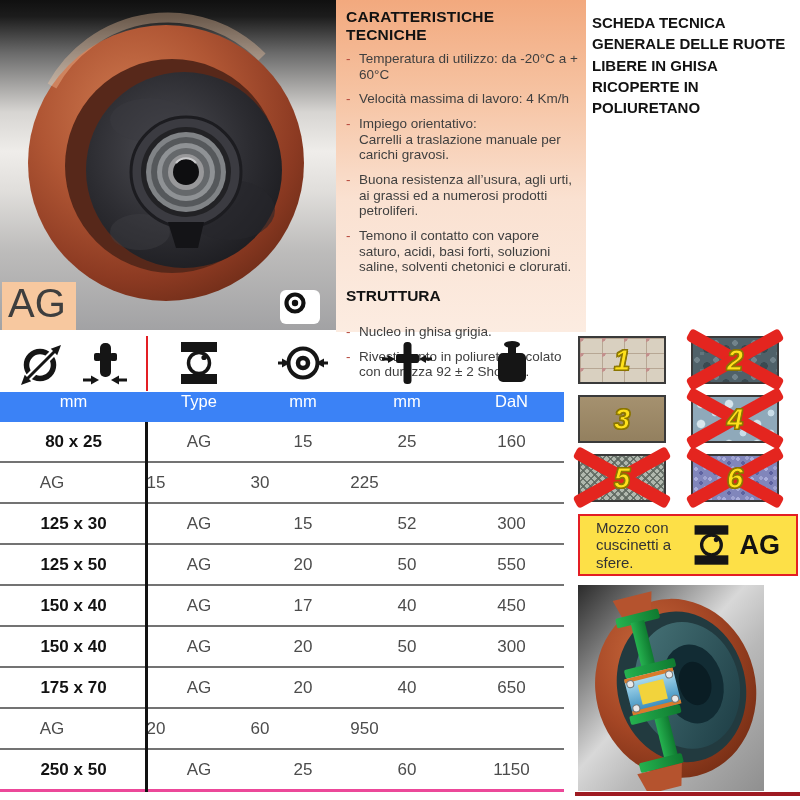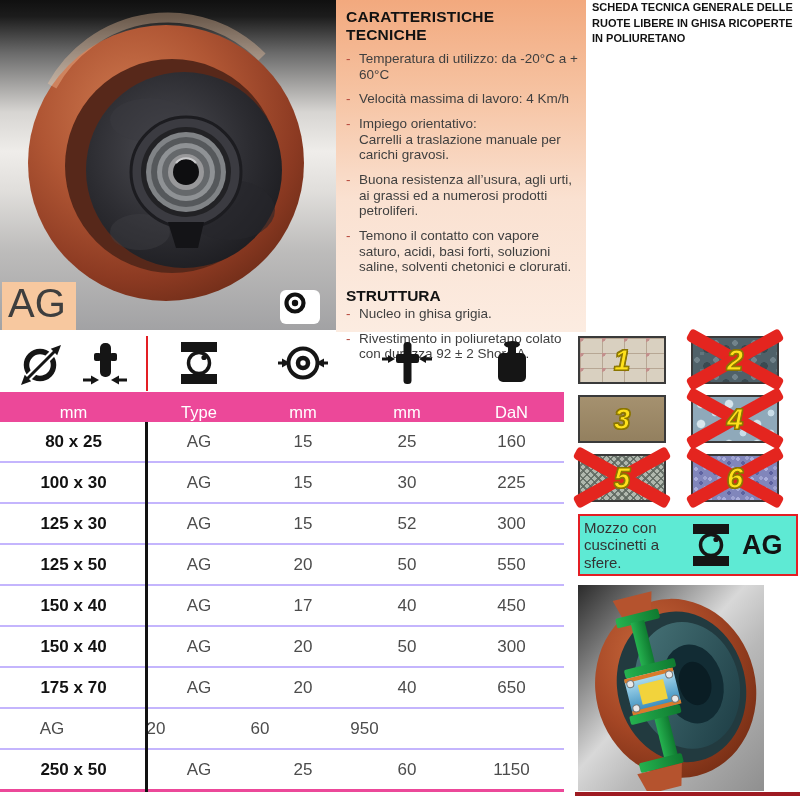--- a/index.html
+++ b/index.html
@@ -17,37 +17,37 @@
     border-radius:6px;display:flex;align-items:center;justify-content:center;}
 
   
   .tech-panel{position:absolute;left:336px;top:0;width:250px;height:332px;box-sizing:border-box;
     background:linear-gradient(180deg,#f2a97e 0%,#f6c3a2 28%,#fae1d1 60%,#fcece1 100%);
     padding:6px 8px 4px 10px;}
   .tech-title{font-size:15.5px;font-weight:bold;color:#121212;margin:2px 0 7px 0;letter-spacing:.2px;}
   .tech-item{display:flex;gap:5px;margin-bottom:9px;font-size:13.5px;line-height:1.16;color:#3f3f3f;}
   .tech-item .dash{color:#b5463a;flex:0 0 8px;}
   .tech-item .ti-text{white-space:pre-line;}
-  .struttura-title{font-size:15.5px;font-weight:bold;color:#121212;margin:12px 0 1px 0;}
-
-  
-  .title-panel{position:absolute;left:592px;top:0;width:202px;font-size:11px;font-weight:bold;
+  .struttura-title{font-size:15.5px;font-weight:bold;color:#121212;margin:12px 0 19px 0;}
+
+  
+  .title-panel{position:absolute;left:592px;top:12px;width:202px;font-size:15px;font-weight:bold;
     color:#121212;line-height:1.42;}
 
   
   .spec-table{position:absolute;left:0;top:334px;width:564px;}
   .c-size{width:147px;}.c-type{width:104px;}.c-bore{width:104px;}.c-hub{width:104px;}.c-load{width:105px;}
   .icons-row{display:flex;height:58px;position:relative;}
   .icons-row .icell{display:flex;align-items:center;justify-content:center;}
   .icons-row .icell.first{justify-content:space-evenly;}
   .v-red{position:absolute;left:146px;top:2px;width:2px;height:55px;background:#e31e24;}
-  .header-row{display:flex;height:30px;background:#ec4899;color:#fff;align-items:flex-end;}
+  .header-row{display:flex;height:30px;background:#3b82f6;color:#fff;align-items:flex-start;}
   .header-row div{text-align:center;font-size:16.5px;}
   .data-rows{position:relative;}
-  .row{display:flex;height:39px;border-bottom:2px solid #c4b5fd;align-items:center;}
+  .row{display:flex;height:39px;border-bottom:2px solid #737373;align-items:center;}
   .row:last-child{border-bottom:3px solid #ec4899;}
   .row div{text-align:center;font-size:17px;color:#4c4c4c;}
   .row .c-size{font-weight:bold;color:#121212;}
   .v-black{position:absolute;left:145px;top:0;width:3px;height:100%;background:#111;z-index:2;}
 
   
   .tiles{position:absolute;left:578px;top:336px;display:grid;
     grid-template-columns:88px 88px;column-gap:25px;row-gap:11px;}
   .tile{position:relative;width:88px;height:48px;border:2px solid #3a3a3a;box-sizing:border-box;}
   .tile .num{position:absolute;inset:0;display:flex;align-items:center;justify-content:center;
@@ -76,21 +76,21 @@
     repeating-linear-gradient(45deg,rgba(90,100,92,.8) 0 1.8px,transparent 1.8px 5.5px),
     repeating-linear-gradient(-45deg,rgba(90,100,92,.8) 0 1.8px,transparent 1.8px 5.5px);}
   .tx-carpet{background-color:#8186bb;background-image:
     radial-gradient(circle 2px at 3px 3px,#a9adda 90%,transparent),
     radial-gradient(circle 2px at 8px 7px,#5d62a0 90%,transparent),
     radial-gradient(circle 1.8px at 12px 2px,#9fa3d2 90%,transparent);
     background-size:14px 10px;}
 
   
   .mozzo-box{position:absolute;left:578px;top:514px;width:220px;height:62px;box-sizing:border-box;
-    border:2px solid #e31e24;display:flex;align-items:center;gap:5px;padding:2px 4px;background:#5eead4;}
+    border:2px solid #e31e24;display:flex;align-items:center;gap:5px;padding:2px 16px;background:#fde047;}
   .mozzo-text{font-size:15px;line-height:1.14;color:#333;width:96px;}
   .mozzo-ag{font-size:27px;font-weight:bold;color:#121212;}
 
   
   .cutaway{position:absolute;left:578px;top:585px;width:186px;height:206px;}
   .dark-red-line{position:absolute;left:575px;top:792px;width:225px;height:4px;background:#9e1b22;}
 </style>
 </head>
 <body>
 
@@ -243,21 +243,20 @@
     <div class="data-rows">
       <div class="v-black"></div>
       <div class="row">
           <div class="c-size">80 x 25</div>
           <div class="c-type">AG</div>
           <div class="c-bore">15</div>
           <div class="c-hub">25</div>
           <div class="c-load">160</div>
         </div>
       <div class="row">
-          <div class="c-size">100 x 30</div>
           <div class="c-type">AG</div>
           <div class="c-bore">15</div>
           <div class="c-hub">30</div>
           <div class="c-load">225</div>
         </div>
       <div class="row">
           <div class="c-size">125 x 30</div>
           <div class="c-type">AG</div>
           <div class="c-bore">15</div>
           <div class="c-hub">52</div>

